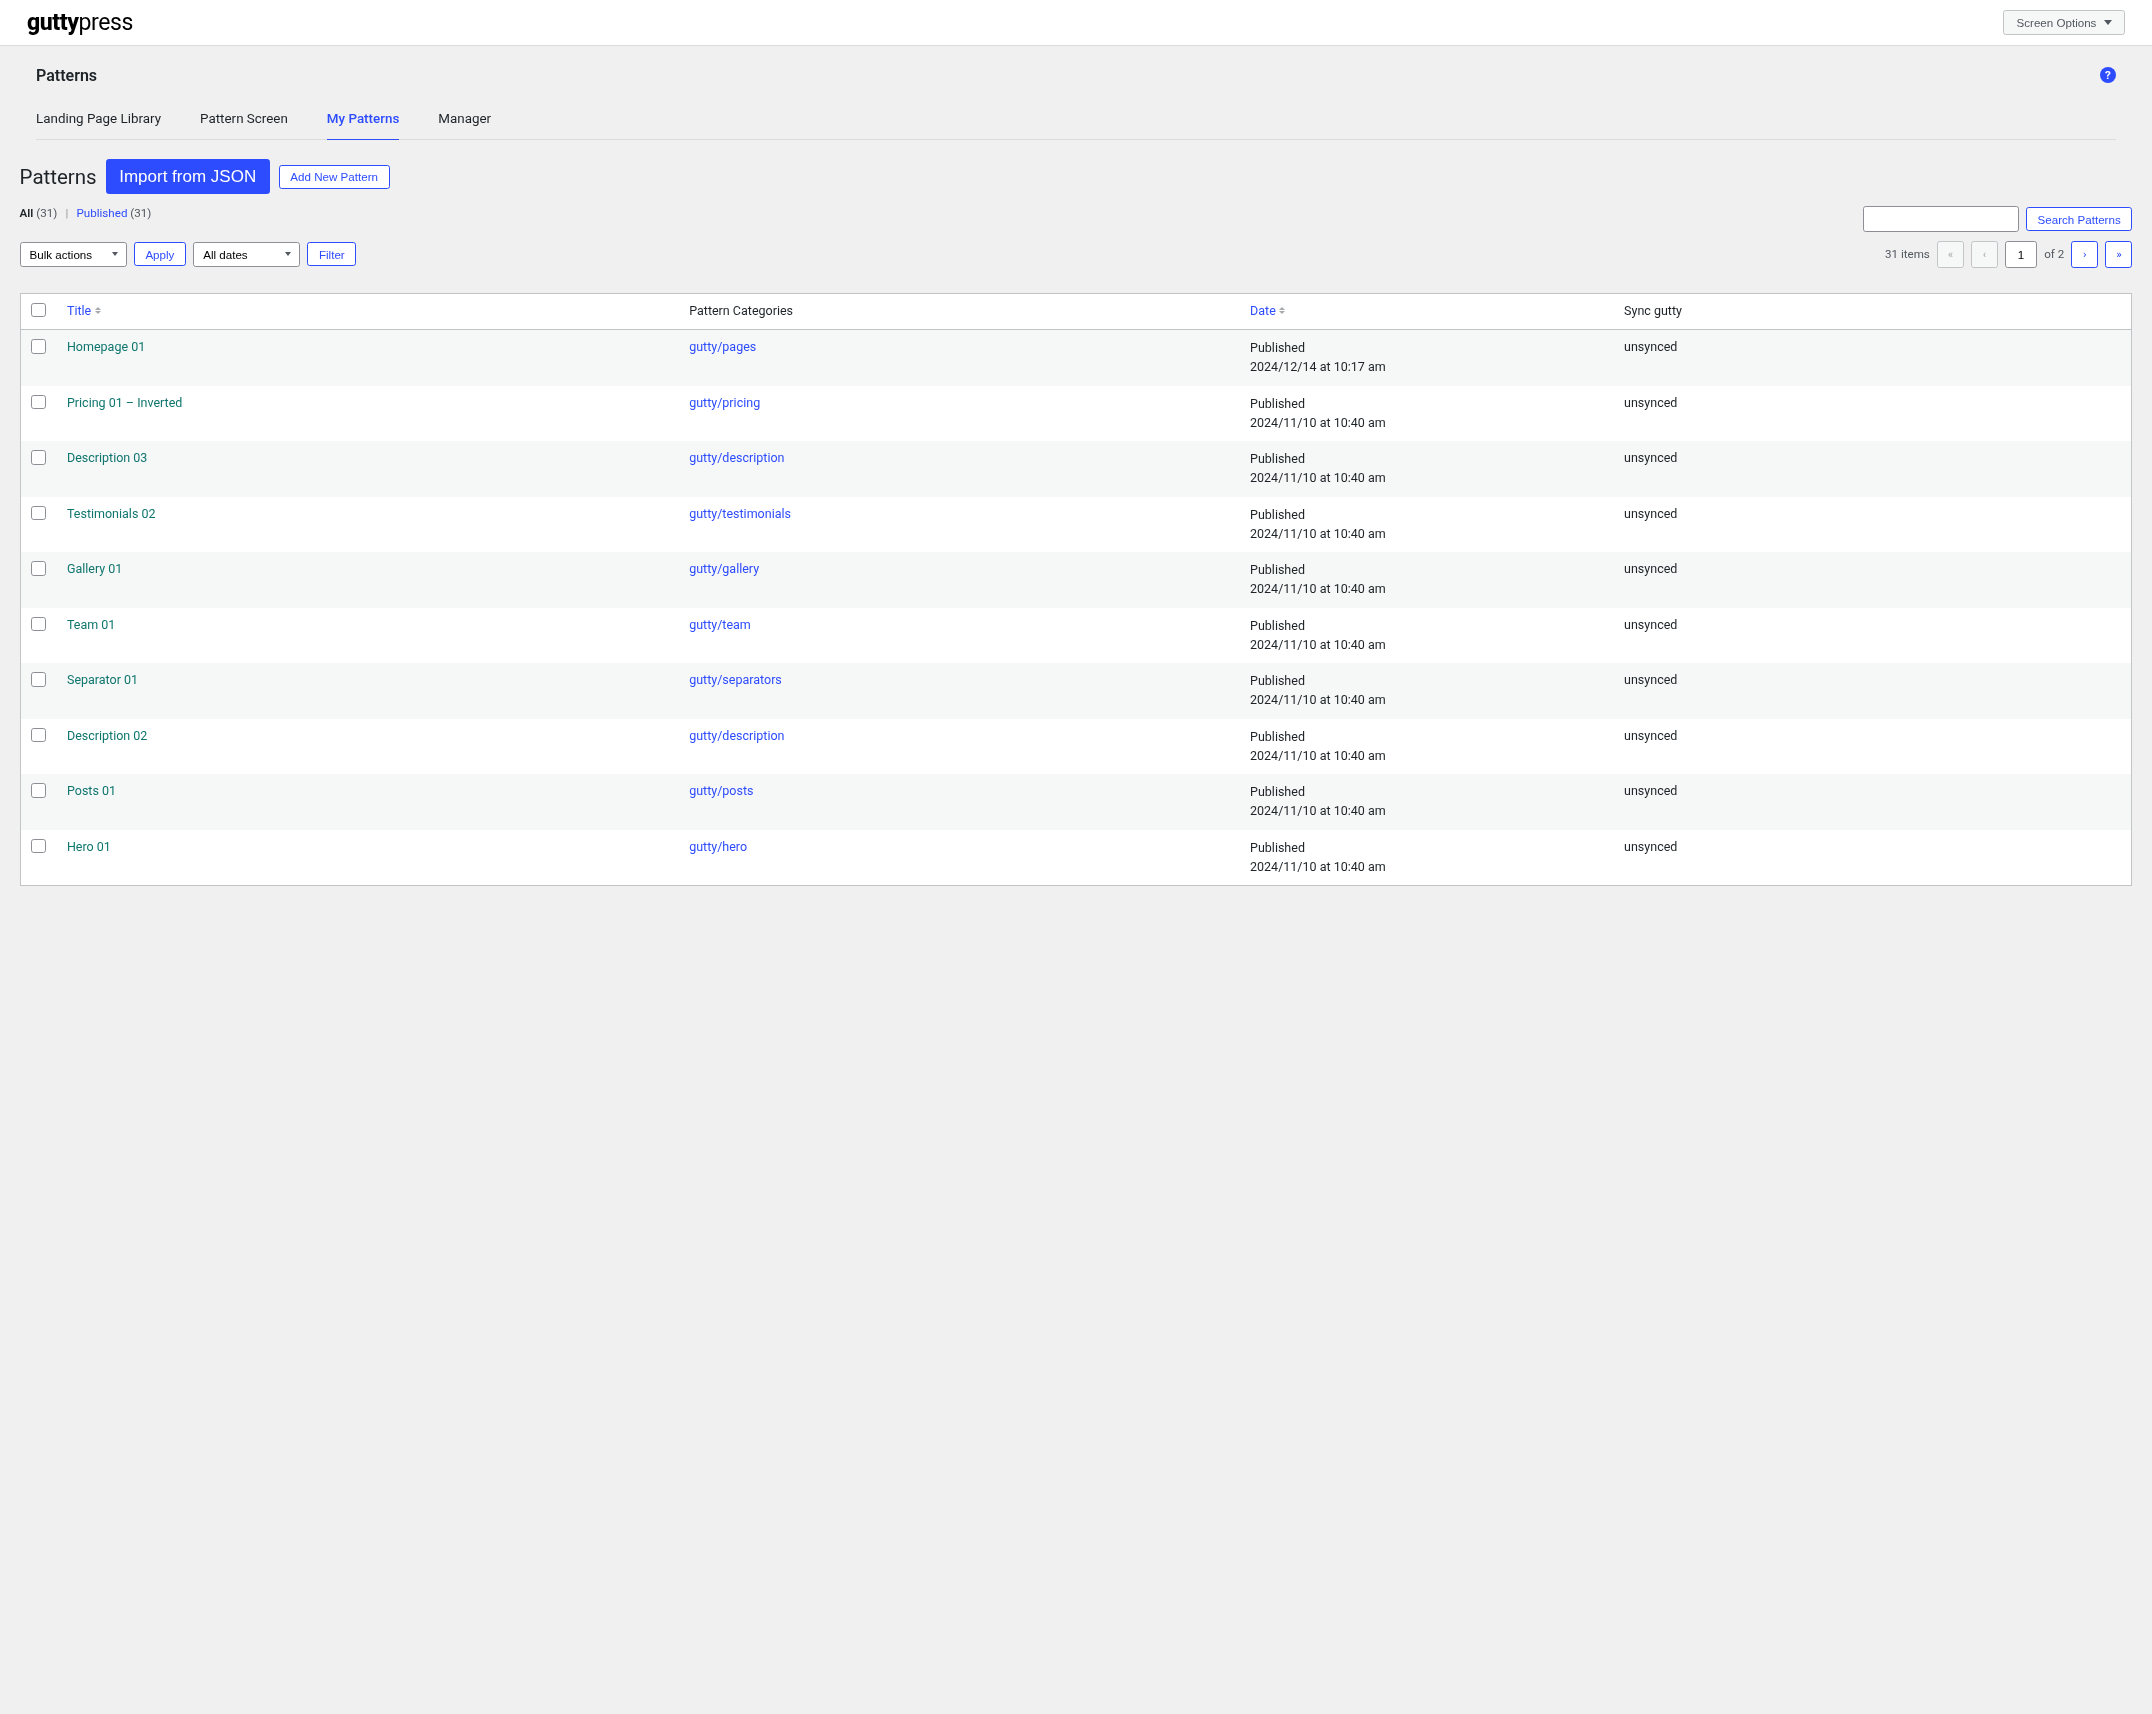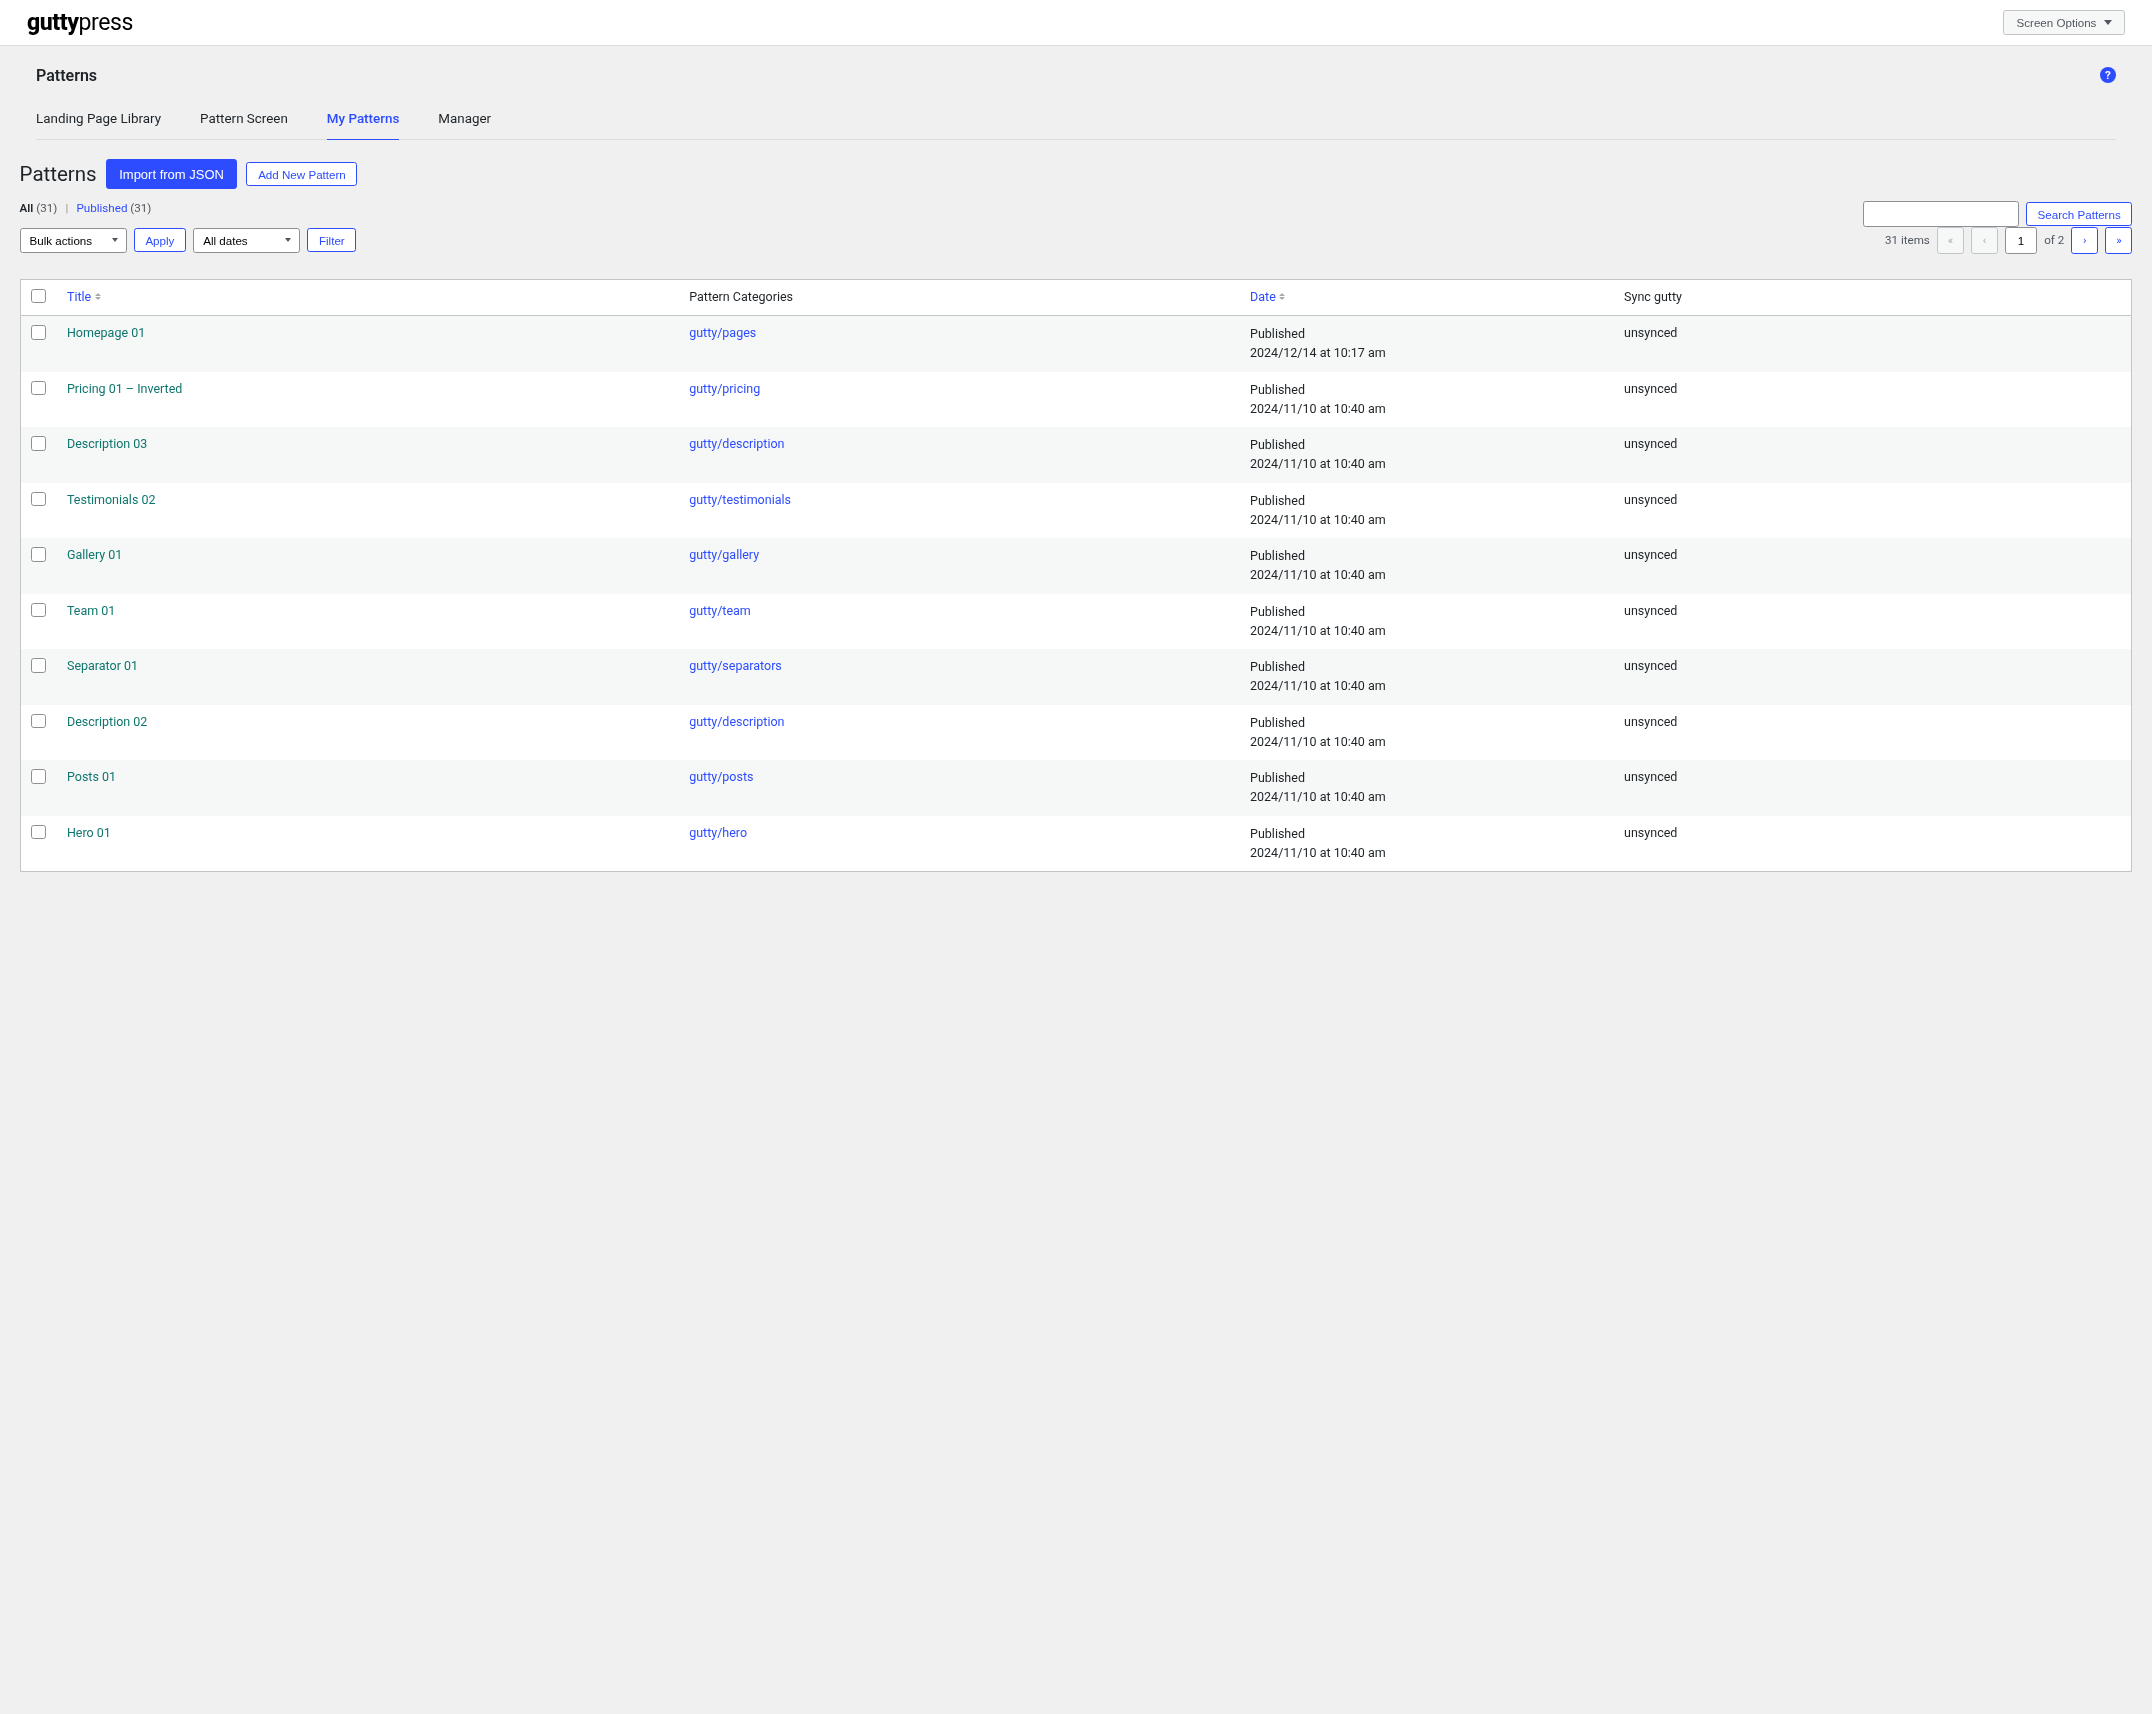--- a/index.html
+++ b/index.html
@@ -96,21 +96,21 @@
     font-size: 20.5px;
     font-weight: 400;
     color: #1d2327;
   }
   .btn-primary {
     background: #2d4cfe;
     color: #fff;
     border: 0.9px solid #2d4cfe;
     padding: 6.2px 12.5px;
     border-radius: 2.7px;
-    font-size: 13px;
+    font-size: 17px;
     cursor: pointer;
   }
   .btn-outline {
     background: #fff;
     color: #2d4cfe;
     border: 0.9px solid #2d4cfe;
     padding: 4.5px 10.7px;
     border-radius: 2.7px;
     font-size: 11.6px;
     cursor: pointer;
@@ -121,20 +121,21 @@
   }
   .subsubsub .link { color: #2d4cfe; cursor: pointer; }
   .subsubsub .count { color: #50575e; }
   .subsubsub .current { font-weight: 600; color: #1d2327; }
   .subsubsub .sep { color: #999; margin: 0 5.3px; }
   .toolbar-row {
     display: flex;
     justify-content: flex-end;
     align-items: center;
     gap: 7.1px;
+    margin-bottom: 9px;
   }
   .search-input {
     border: 0.9px solid #8c8f94;
     border-radius: 2.7px;
     padding: 5.3px 7.1px;
     width: 156px;
     font-size: 11.6px;
     background: #fff;
   }
   .controls-row {

